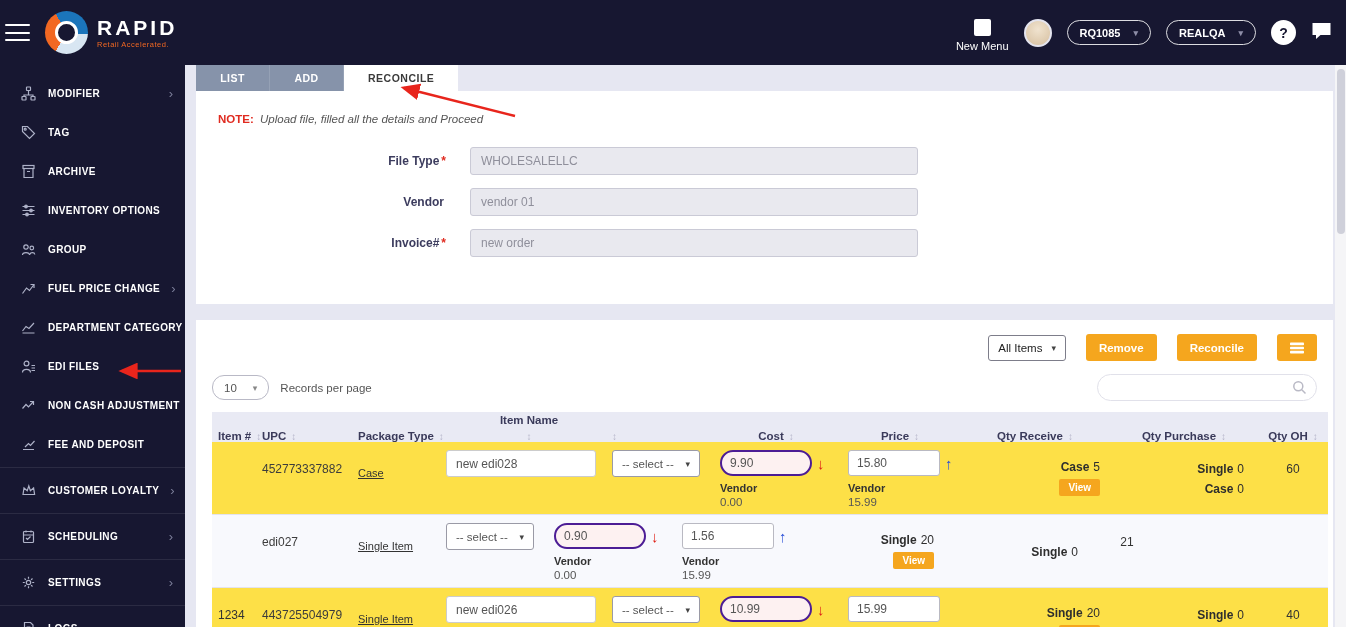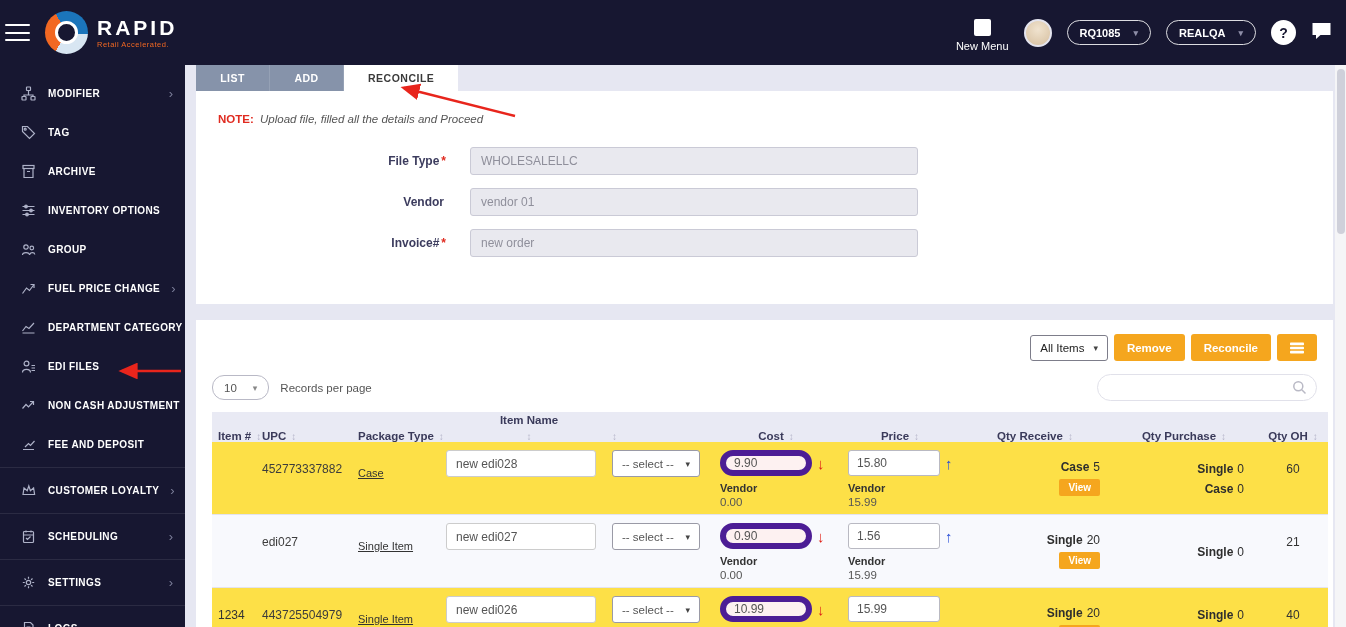--- a/index.html
+++ b/index.html
@@ -51,21 +51,21 @@
   .note-line { font-size:11.5px; margin-bottom:22px; }
   .note-prefix { color:#e02b20; font-weight:bold; }
   .note-text { color:#555; font-style:italic; margin-left:3px; }
   .form-row { display:flex; align-items:center; margin-bottom:13px; }
   .form-label { width:252px; text-align:right; padding-right:24px; font-size:12px; font-weight:bold; color:#3c3c5e; }
   .req { color:#e02b20; margin-left:2px; }
   .form-input { width:448px; height:28px; background:#e9e9ef; border:1px solid #cacad6; border-radius:3px;
     padding:0 10px; font-size:12px; color:#8f8f9b; font-family:inherit; }
 
   .panel2 { margin-top:16px; padding:14px 16px; height:380px; overflow:hidden; }
-  .toolbar { display:flex; justify-content:flex-end; align-items:flex-end; gap:6px; margin-bottom:13px; }
+  .toolbar { display:flex; justify-content:flex-end; align-items:flex-end; gap:20px; margin-bottom:13px; }
   .fselect { height:26px; background:#fff; border:1px solid #7d7d8a; border-radius:3px; display:flex; align-items:center;
     gap:9px; padding:0 9px; font-size:11.5px; color:#222; cursor:pointer; white-space:nowrap; }
   .fselect .caret { font-size:9px; color:#444; }
   .btn { height:27px; border:none; border-radius:3px; background:#f5a61e; color:#fff; font-weight:bold; font-size:11.5px;
     padding:0 13px; cursor:pointer; font-family:inherit; }
   .btn-grid { width:40px; display:flex; align-items:center; justify-content:center; }
 
   .records-row { display:flex; justify-content:space-between; align-items:center; margin-bottom:11px; }
   .rec-left { display:flex; align-items:center; gap:11px; }
   .rec-select { height:25px; background:#fff; border:1px solid #b9b9c6; border-radius:12px; display:flex; align-items:center;
@@ -101,21 +101,21 @@
   .c-pkg { width:88px; padding-top:13px; }
   .pkg-link { font-size:11px; color:#333; text-decoration:underline; cursor:pointer; }
   .c-name { width:166px; }
   .name-input { width:150px; height:27px; border:1px solid #ccc; border-radius:3px; padding:0 9px; font-size:12px;
     color:#555; font-family:inherit; background:#fff; }
   .c-sel { width:100px; }
   .row-select { width:88px; height:27px; border:1px solid #9a9aa6; justify-content:space-between; color:#555; }
   .c-cost { width:128px; padding-left:8px; }
   .c-price { width:120px; padding-left:8px; }
   .iarow { display:flex; align-items:center; gap:5px; }
-  .cost-input { width:92px; height:26px; background:#fdf1f1; border:6px solid #4c1d95; border-radius:13px; padding:0 8px;
+  .cost-input { width:92px; height:26px; background:#fdf1f1; border:2px solid #4c1d95; border-radius:13px; padding:0 8px;
     font-size:12px; color:#555; font-family:inherit; }
   .price-input { width:92px; height:26px; background:#fff; border:1px solid #b9b9c2; border-radius:3px; padding:0 8px;
     font-size:12px; color:#555; font-family:inherit; }
   .arr-down { color:#e02318; font-weight:bold; font-size:15px; }
   .arr-up { color:#2b50d8; font-weight:bold; font-size:15px; }
   .vnd-label { margin-top:6px; font-size:11px; font-weight:bold; color:#333; }
   .vnd-val { margin-top:2px; font-size:11.5px; color:#555; }
   .c-qtyr { width:150px; display:flex; flex-direction:column; align-items:flex-end; padding:10px 10px 0 0; }
   .qline { font-size:12px; color:#2e2e2e; white-space:nowrap; }
   .ql { font-weight:bold; }
@@ -458,21 +458,20 @@
             <div class="qline"><span class="ql">Single</span><span class="qv">0</span></div>
             <div class="qline"><span class="ql">Case</span><span class="qv">0</span></div>
           </div>
           <div class="c-qtyoh">60</div>
         </div>
 
         <div class="trow even">
           <div class="c-item"></div>
           <div class="c-upc">edi027</div>
           <div class="c-pkg"><a class="pkg-link">Single Item</a></div>
-          <div class="c-name"><input class="name-input" value="new edi027" style=""></div>
           <div class="c-sel">
             <div class="fselect row-select">
               <span>-- select --</span>
                 <span class="caret">▾</span>
             </div>
           </div>
           <div class="c-cost">
             <div class="iarow">
               <input class="cost-input" value="0.90" style="">
               <span class="arr-down">↓</span>

